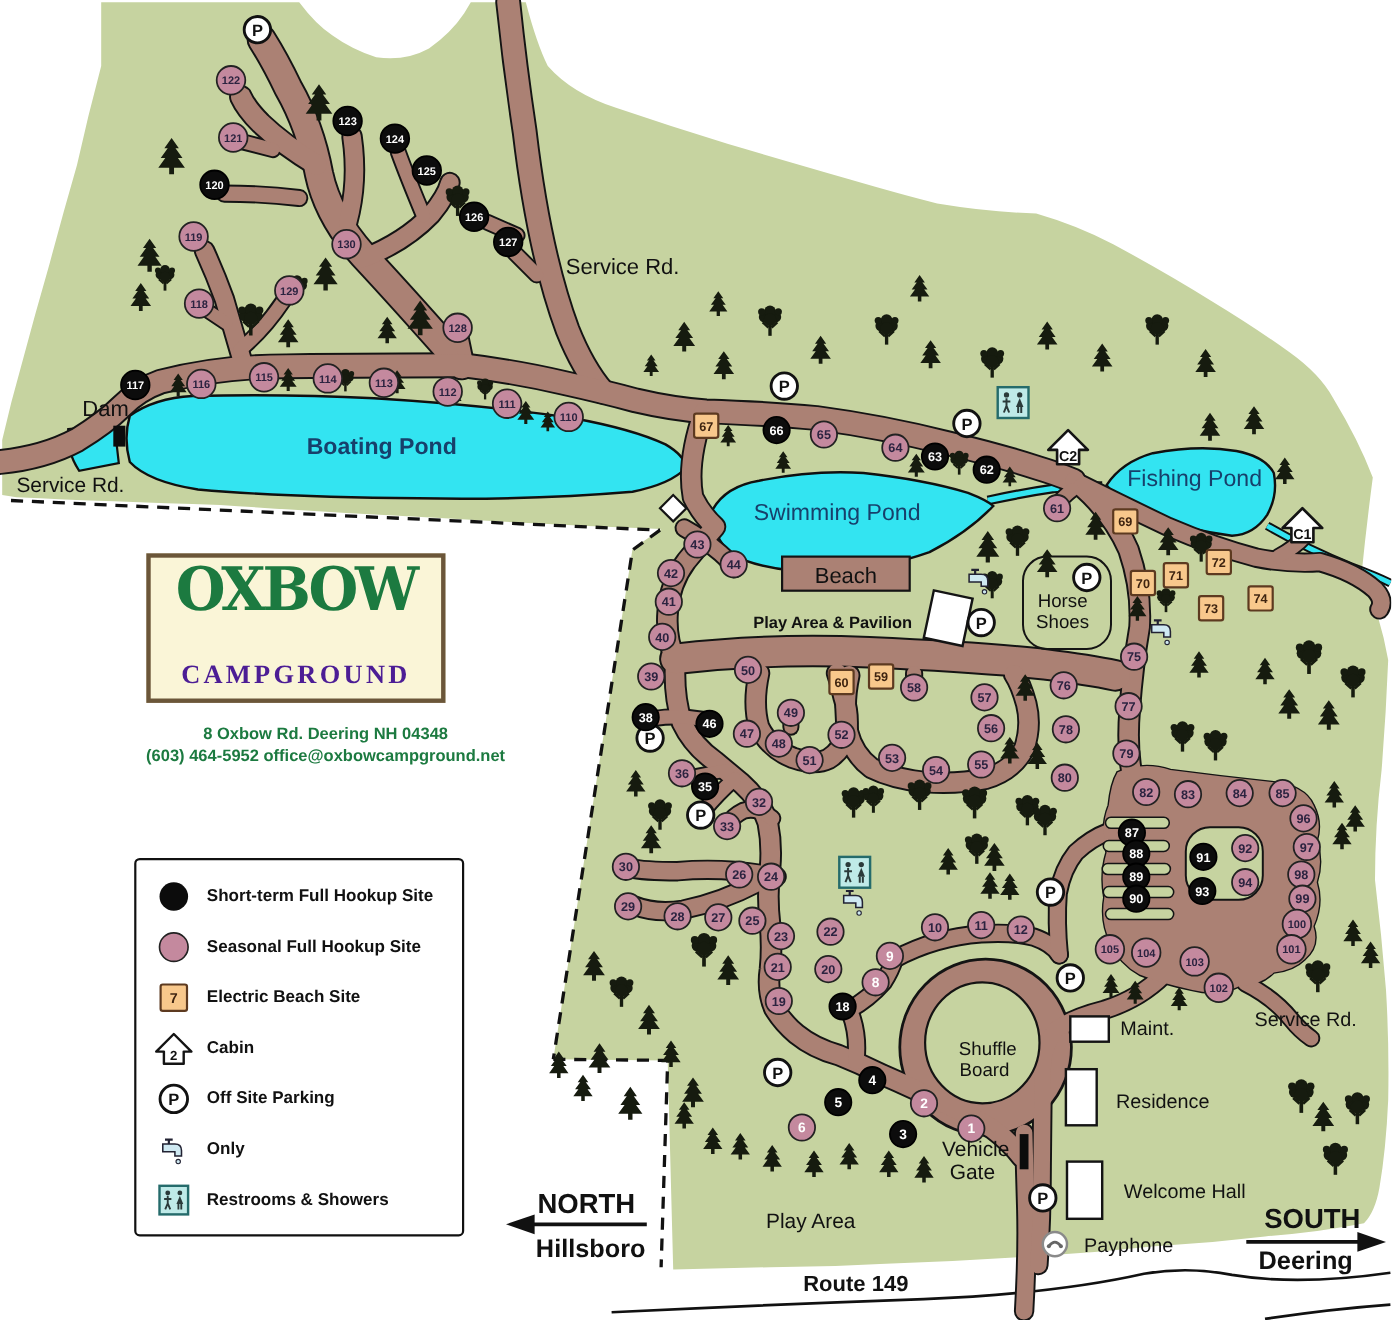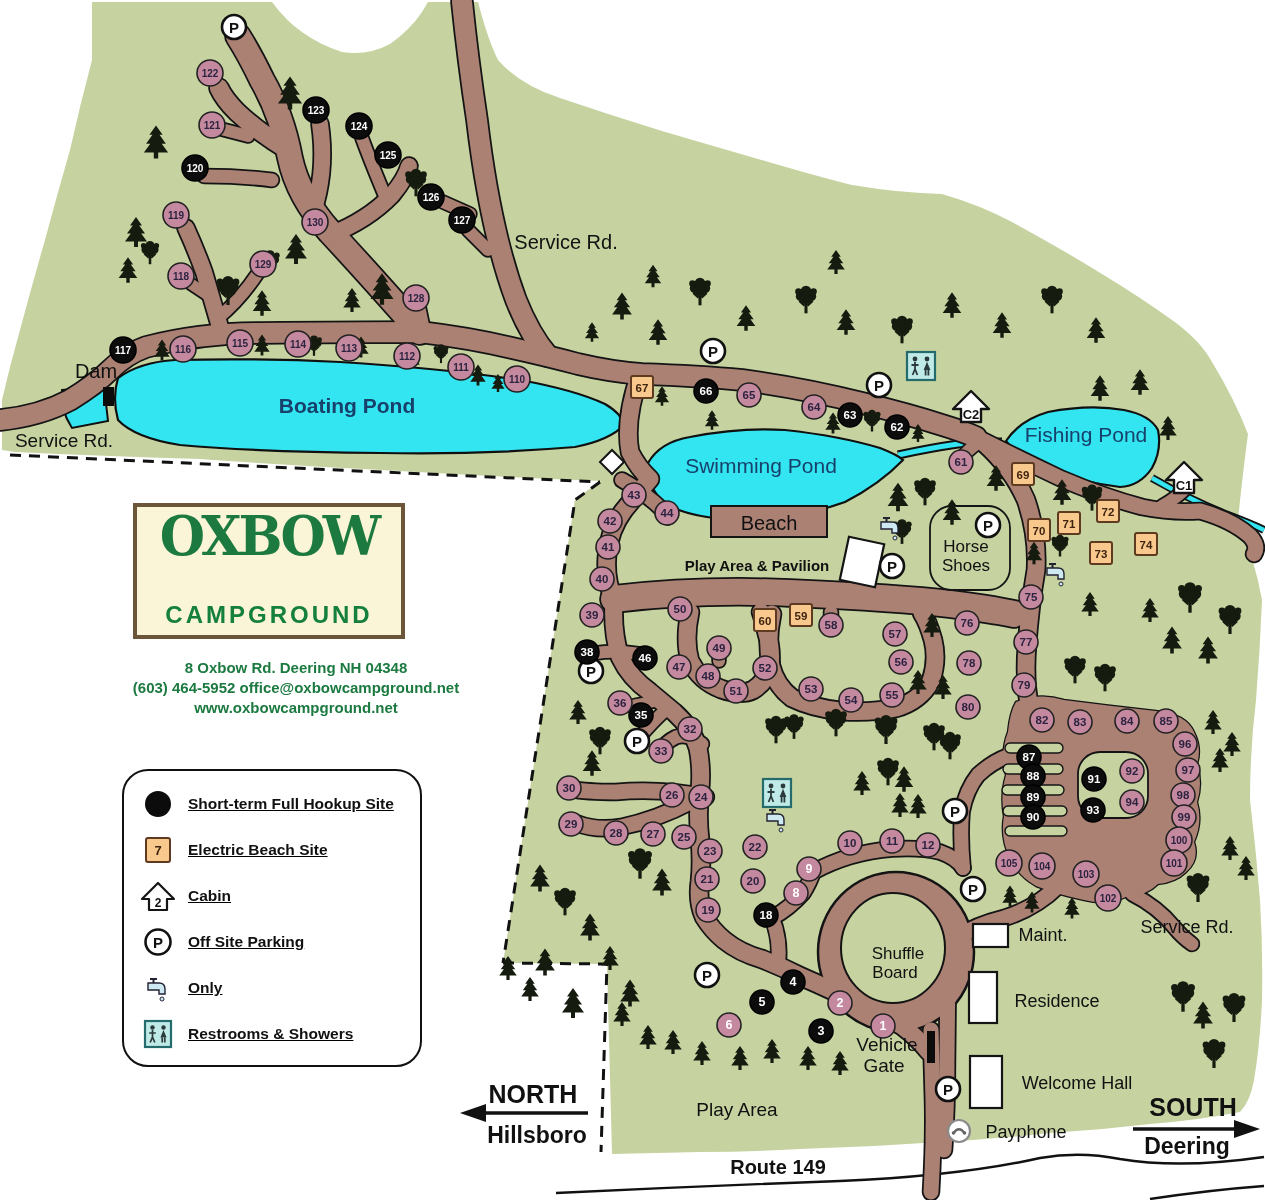--- a/index.html
+++ b/index.html
@@ -4,28 +4,28 @@
 <style>
   html,body{margin:0;padding:0;background:#fff;}
   #stage{position:relative;width:1265px;height:1200px;background:#fff;overflow:hidden;
          font-family:"Liberation Sans",sans-serif;}
   #map-svg{position:absolute;left:0;top:0;}
   #logo-box{position:absolute;left:133px;top:503px;width:272px;height:136px;
     background:#faf5d7;border:4px solid #6b5639;display:flex;flex-direction:column;
     align-items:center;justify-content:center;box-sizing:border-box;gap:37px;}
   .logo-title{font-family:"DejaVu Serif",serif;font-weight:bold;font-size:52px;
     color:#1c7a40;letter-spacing:-3px;line-height:0.9;transform:scaleY(1.05);}
-  .logo-sub{font-family:Liberation Sans, sans-serif;font-weight:bold;font-size:24px;
-    letter-spacing:3px;color:#15803d;margin-top:4px;}
+  .logo-sub{font-family:Liberation Serif, serif;font-weight:bold;font-size:24px;
+    letter-spacing:3px;color:#4c1d95;margin-top:4px;}
   #logo-address{position:absolute;left:56px;top:658px;width:480px;text-align:center;
     color:#1c7a40;font-weight:bold;font-size:15px;line-height:1.32;}
   #legend{position:absolute;left:122px;top:760px;width:300px;}
   .legend-title{font-weight:bold;font-size:27px;color:#111;text-align:center;letter-spacing:1px;}
-  .legend-box{border:2.5px solid #111;border-radius:26px;background:#fff;margin-top:9px;
-    padding:16px 10px 14px 16px;display:flex;flex-direction:column;gap:12px;text-decoration:underline;}
+  .legend-box{border:2.5px solid #111;border-radius:5px;background:#fff;margin-top:20px;
+    padding:16px 10px 14px 16px;display:flex;flex-direction:column;gap:12px;}
   .legend-row{display:flex;align-items:center;gap:12px;}
   .legend-sym{width:36px;display:flex;justify-content:center;align-items:center;flex:0 0 36px;}
   .legend-lbl{font-weight:bold;font-size:15.5px;color:#111;}
 </style>
 </head>
 <body>
 
 <div id="stage">
   <svg id="map-svg" width="1265" height="1200" viewBox="0 0 1265 1200">
     <defs>
@@ -842,32 +842,39 @@
       </g>
   </svg>
 
   <div id="logo-box">
     <div class="logo-title">OXBOW</div>
     <div class="logo-sub">CAMPGROUND</div>
   </div>
   <div id="logo-address">
     <div>8 Oxbow Rd.  Deering NH  04348</div>
     <div>(603) 464-5952  office@oxbowcampground.net</div>
-    <div>www.oxbowcampground.net</div>
   </div>
 
   <div id="legend">
     <div class="legend-box" id="legend-box">
         <div class="legend-row">
           <div class="legend-sym">
             <svg width="36" height="34" viewBox="-18 -17 36 34">
               <circle r="13" fill="#0c0c0c"></circle>
             </svg>
           </div>
           <div class="legend-lbl">Short-term Full Hookup Site</div>
+        </div>
+        <div class="legend-row">
+          <div class="legend-sym">
+            <svg width="36" height="34" viewBox="-18 -17 36 34">
+              <circle r="13" fill="#c4899e" stroke="#222" stroke-width="1.5"></circle>
+            </svg>
+          </div>
+          <div class="legend-lbl">Seasonal Full Hookup Site</div>
         </div>
         <div class="legend-row">
           <div class="legend-sym">
             <svg width="36" height="34" viewBox="-18 -17 36 34">
               <rect x="-12" y="-12" width="24" height="24" rx="2" fill="#f8c88c" stroke="#5d3a20" stroke-width="2"></rect>
               <text x="0" y="5" text-anchor="middle" font-size="13" font-family="&quot;Liberation Sans&quot;,sans-serif" font-weight="bold" fill="#3f2410">7</text>
             </svg>
           </div>
           <div class="legend-lbl">Electric Beach Site</div>
         </div>

